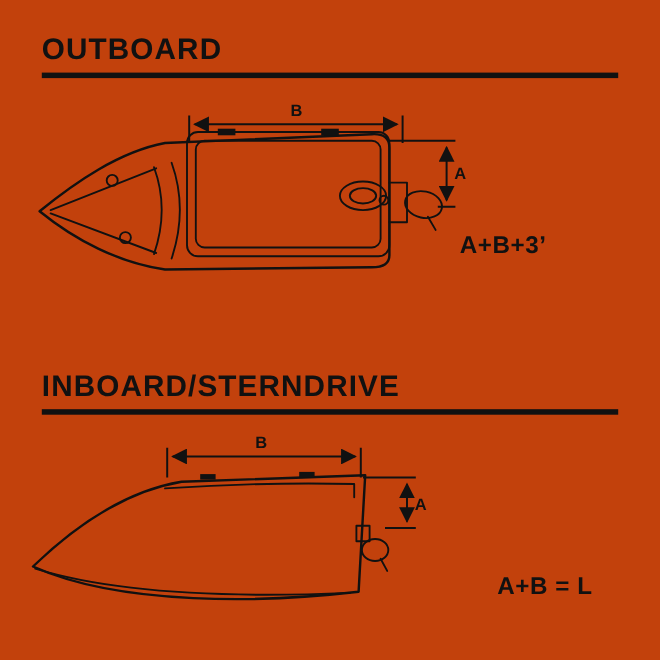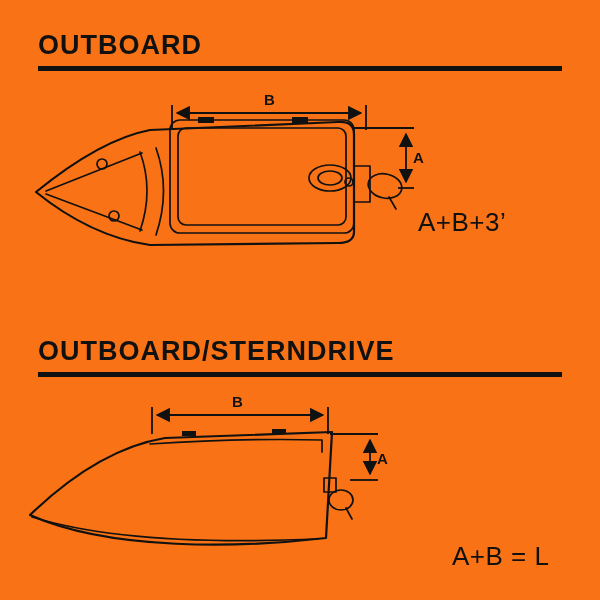--- a/index.html
+++ b/index.html
@@ -1,31 +1,31 @@
 <!DOCTYPE html>
 <html><head>
 <meta charset="utf-8">
 <style>
   html,body{margin:0;padding:0;background:#ffffff}
-  .page{position:relative;width:600px;height:600px;background:#f97316;
+  .page{position:relative;width:600px;height:600px;background:#c2410c;
         font-family:"Liberation Sans",sans-serif;color:#111;overflow:hidden}
   .heading{position:absolute;left:38px;margin:0;font-size:27px;font-weight:bold;
            letter-spacing:1px;color:#111;white-space:nowrap}
   .heading--outboard{top:30px}
   .heading--inboard{top:336px}
   .rule{position:absolute;left:38px;width:524px;height:5px;background:#111}
   .rule--outboard{top:66px}
   .rule--inboard{top:372px}
   .diagram{position:absolute;left:0;width:600px}
   .diagram--outboard{top:78px;height:235px}
   .diagram--inboard{top:388px;height:190px}
-  .formula{position:absolute;font-size:26px;font-weight:400;line-height:33px;
+  .formula{position:absolute;font-size:22px;font-weight:700;line-height:33px;
            letter-spacing:0.5px;color:#111;white-space:nowrap}
   .formula--outboard{left:418px;top:206px}
-  .formula--inboard{left:452px;top:540px}
+  .formula--inboard{left:452px;top:516px}
   .stroke{fill:none;stroke:#111;stroke-width:2.2;stroke-linecap:round;stroke-linejoin:round}
   .thin{fill:none;stroke:#111;stroke-width:1.7;stroke-linecap:round;stroke-linejoin:round}
   .dim path,.dim line{fill:none;stroke:#111;stroke-width:1.8}
   .dimlabel{font-family:"Liberation Sans",sans-serif;font-size:15px;font-weight:bold;fill:#111;stroke:none}
   .solid{fill:#111;stroke:none}
 </style>
 </head>
 <body>
 
 <div class="page">
@@ -69,21 +69,21 @@
       <path d="M398,110 H414"></path>
       <line x1="406" y1="56" x2="406" y2="104" marker-start="url(#arr1)" marker-end="url(#arr1)"></line>
       <text class="dimlabel" x="413" y="85">A</text>
     </g>
   </svg>
 
   <div class="formula formula--outboard">
     <div>A+B+3’</div>
   </div>
 
-  <h1 class="heading heading--inboard">OUTBOARD/STERNDRIVE</h1>
+  <h1 class="heading heading--inboard">INBOARD/STERNDRIVE</h1>
   <div class="rule rule--inboard"></div>
 
   <svg class="diagram diagram--inboard" viewBox="0 0 600 190">
     <defs>
       <marker id="arr2" viewBox="0 0 10 10" refX="9" refY="5" markerWidth="8" markerHeight="8" orient="auto-start-reverse">
         <path d="M0,0 L10,5 L0,10 Z" fill="#111"></path>
       </marker>
     </defs>
     <g>
       <path class="stroke" d="M30,127 C58,100 105,60 165,50 L332,44 L326,150 C240,160 110,163 30,127 Z"></path>

